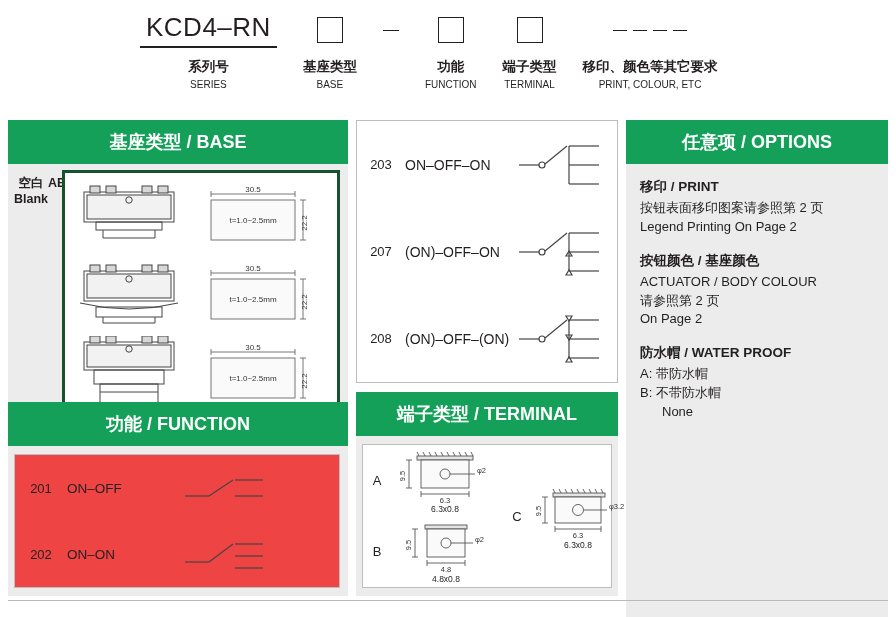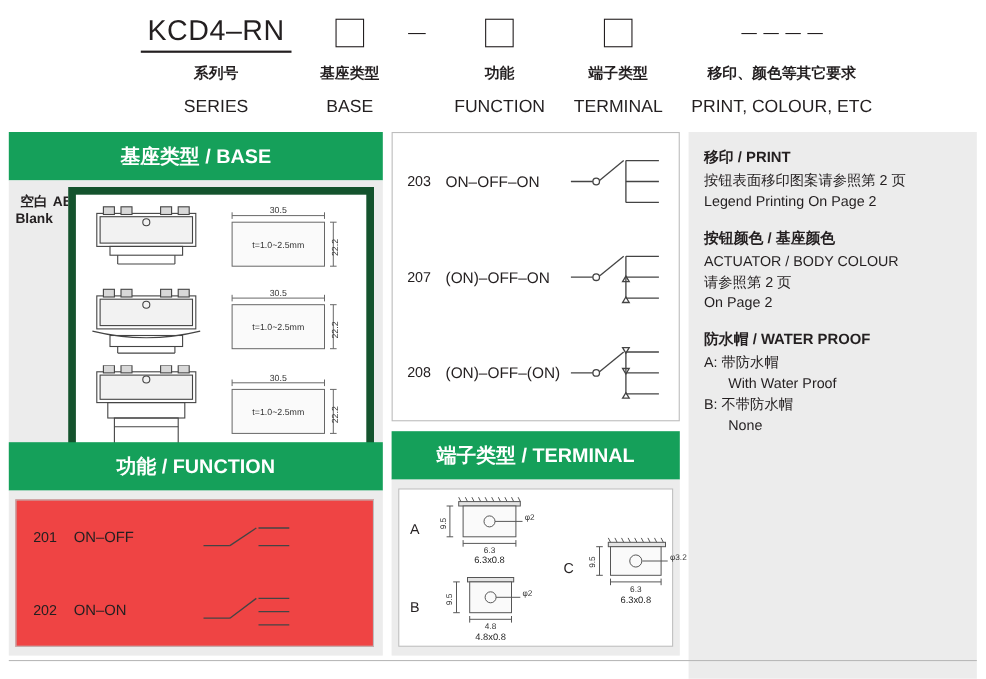--- a/index.html
+++ b/index.html
@@ -16,21 +16,21 @@
   .page { position: relative; width: 896px; height: 617px; }
 
   
   .header {
     position: absolute;
     left: 0; top: 0;
     width: 896px; height: 108px;
   }
   .hdr-row {
     position: absolute;
-    left: 128px; top: 10px;
+    left: 140px; top: 10px;
     display: flex;
     align-items: flex-start;
   }
   .hdr-cell {
     display: flex;
     flex-direction: column;
     align-items: center;
     margin-right: 26px;
   }
   .hdr-cell:last-child { margin-right: 0; }
@@ -65,22 +65,22 @@
     border-top: 1.5px solid #231f20;
   }
   .hdr-cn {
     font-size: 13.5px;
     font-weight: bold;
     margin-top: 8px;
     color: #231f20;
     white-space: nowrap;
   }
   .hdr-en {
-    font-size: 16px;
-    margin-top: 13px;
+    font-size: 10px;
+    margin-top: 3px;
     color: #231f20;
     white-space: nowrap;
   }
 
   
   .panel { position: absolute; }
   .panel-title {
     background: #15a05a;
     color: #ffffff;
     font-size: 18px;
@@ -106,21 +106,21 @@
     justify-content: space-around;
     align-items: flex-start;
     font-size: 12.5px;
     font-weight: bold;
     padding: 6px 0;
   }
   .base-labels .bl { text-align: center; line-height: 1.25; }
   .base-figs {
     flex: 1;
     background: #ffffff;
-    border: 7px solid #14532d;
+    border: 3px solid #14532d;
     display: flex;
     flex-direction: column;
     justify-content: space-around;
     padding: 4px 0;
   }
   .base-fig {
     display: flex;
     align-items: center;
     height: 78px;
     padding: 0 4px;
@@ -601,39 +601,39 @@
               <text x="47" y="67" font-size="8.5" fill="#222" text-anchor="middle" font-family="Liberation Sans, sans-serif">6.3x0.8</text>
             </svg>
           </div>
         </div>
 
       </div>
     </div>
   </div>
 
   <div class="panel" id="opt-panel">
+    <div class="panel-title">任意项 / OPTIONS</div>
     <div class="panel-body">
 
       <div class="opt-group">
         <div class="opt-head">移印 / PRINT</div>
         <div class="opt-line">按钮表面移印图案请参照第 2 页</div>
         <div class="opt-line">Legend Printing On Page 2</div>
       </div>
 
       <div class="opt-group">
         <div class="opt-head">按钮颜色 / 基座颜色</div>
         <div class="opt-line">ACTUATOR / BODY COLOUR</div>
         <div class="opt-line">请参照第 2 页</div>
         <div class="opt-line">On Page 2</div>
       </div>
 
       <div class="opt-group">
         <div class="opt-head">防水帽 / WATER PROOF</div>
         <div class="opt-line">A: 带防水帽</div>
-        <div class="opt-line indent">With Water Proof</div>
         <div class="opt-line">B: 不带防水帽</div>
         <div class="opt-line indent">None</div>
       </div>
 
     </div>
   </div>
 
   <div class="bottom-rule"></div>
 
 </div>

